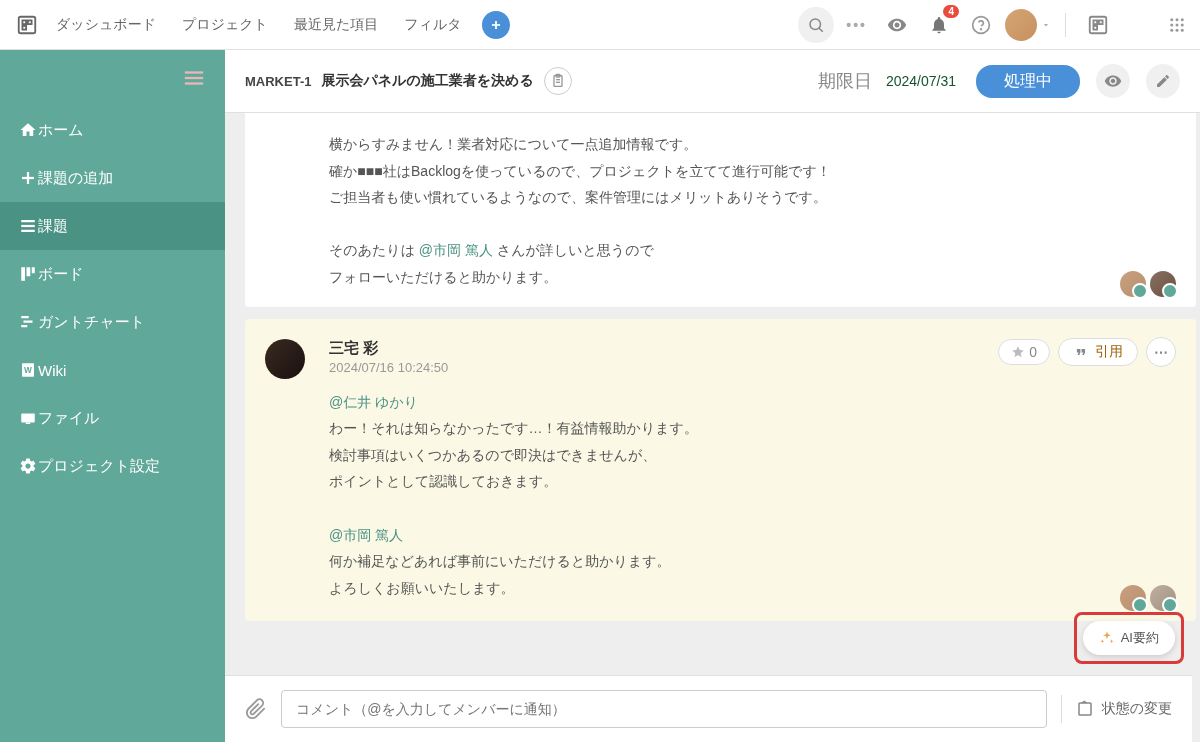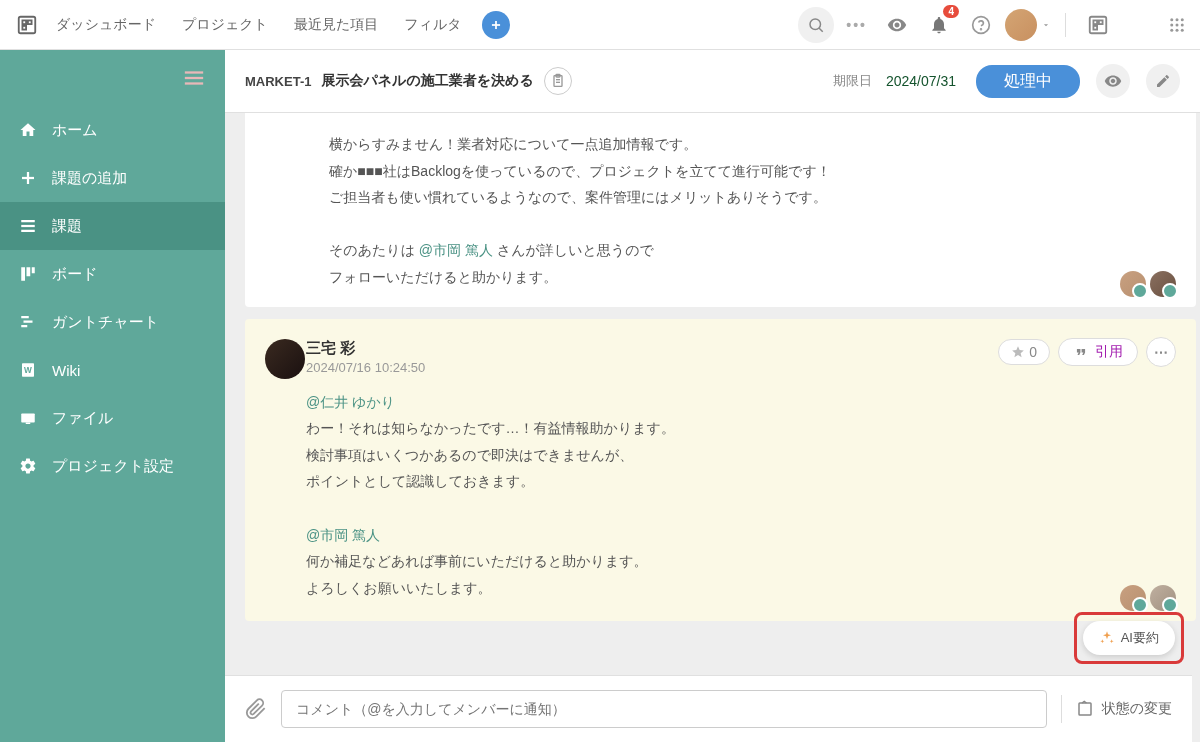--- a/index.html
+++ b/index.html
@@ -17,54 +17,54 @@
 .topbar .bell-wrap { position: relative; }
 .topbar .badge { position: absolute; top: -2px; right: -2px; background: #e74c3c; color: #fff; font-size: 10px; border-radius: 8px; padding: 1px 5px; font-weight: bold; }
 .topbar .avatar { width: 32px; height: 32px; border-radius: 50%; background: linear-gradient(135deg,#d4a574,#c89060); }
 .topbar .avatar-caret { display: flex; align-items: center; gap: 4px; cursor: pointer; }
 .topbar .divider { width: 1px; height: 24px; background: #ddd; margin: 0 8px; }
 .topbar .grid-icon { cursor: pointer; }
 
 
 .sidebar { position: absolute; top: 50px; left: 0; bottom: 0; width: 225px; background: #5fa89a; color: #fff; }
 .sidebar .hamburger { height: 56px; display: flex; align-items: center; justify-content: flex-end; padding-right: 20px; }
-.sidebar .item { display: flex; align-items: center; gap: 14px; padding: 14px 18px; cursor: pointer; font-size: 15px; }
+.sidebar .item { display: flex; align-items: center; gap: 0; padding: 14px 18px; cursor: pointer; font-size: 15px; }
 .sidebar .item.active { background: #4a9284; }
 .sidebar .item .icn { width: 20px; height: 20px; display: flex; align-items: center; justify-content: center; }
 
 
 .main { position: absolute; top: 50px; left: 225px; right: 0; bottom: 0; background: #eee; display: flex; flex-direction: column; }
 
 
 .issue-header { background: #fff; border-bottom: 1px solid #e0e0e0; padding: 14px 20px; display: flex; align-items: center; gap: 10px; }
 .issue-header .key { font-weight: bold; color: #444; font-size: 13px; }
 .issue-header .title { font-weight: bold; font-size: 14px; }
 .issue-header .clip-icon { width: 28px; height: 28px; border-radius: 50%; border: 1px solid #ccc; display: flex; align-items: center; justify-content: center; color: #888; }
 .issue-header .spacer2 { flex: 1; }
-.issue-header .due-label { color: #888; font-size: 13px; margin-right: 4px; }
+.issue-header .due-label { color: #888; font-size: 18px; margin-right: 4px; }
 .issue-header .due-date { color: #14532d; font-size: 14px; margin-right: 10px; }
 .issue-header .status-pill { background: #4a90d9; color: #fff; border-radius: 16px; padding: 6px 28px; font-size: 16px; cursor: pointer; }
 .issue-header .round-btn { width: 34px; height: 34px; border-radius: 50%; background: #f0f0f0; display: flex; align-items: center; justify-content: center; margin-left: 6px; color: #777; cursor: pointer; }
 
 
 .comments { flex: 1; overflow-y: auto; padding: 0 4px 80px 20px; }
 
 .comment { background: #fff; border-radius: 4px; margin-top: 0; padding: 16px 20px 16px 20px; position: relative; }
 .comment.first { border-radius: 0 0 4px 4px; padding-top: 4px; }
 .comment.highlighted { background: #fbf9e6; margin-top: 12px; padding: 20px; }
 .comment .avatar-sm { width: 40px; height: 40px; border-radius: 50%; background: linear-gradient(135deg,#d4a574,#c89060); position: absolute; left: 20px; top: 20px; }
-.comment .body-wrap { margin-left: 41px; }
+.comment .body-wrap { margin-left: 64px; }
 .comment.first .body-wrap { margin-left: 64px; }
 .comment .author { font-weight: bold; font-size: 15px; }
 .comment .timestamp { color: #999; font-size: 13px; margin-top: 2px; }
 .comment .text { margin-top: 14px; line-height: 1.9; color: #555; font-size: 14px; }
 .comment .mention { color: #4a9284; cursor: pointer; }
 .comment .actions { position: absolute; right: 20px; top: 18px; display: flex; gap: 8px; align-items: center; }
 .comment .star-btn { border: 1px solid #ddd; border-radius: 16px; padding: 4px 12px; display: flex; align-items: center; gap: 4px; color: #888; cursor: pointer; background: #fff; }
-.comment .quote-btn { border: 1px solid #ddd; border-radius: 16px; padding: 4px 14px; display: flex; align-items: center; gap: 6px; color: #a21caf; cursor: pointer; background: #fff; font-size: 14px; }
+.comment .quote-btn { border: 1px solid #ddd; border-radius: 16px; padding: 4px 14px; display: flex; align-items: center; gap: 6px; color: #a16207; cursor: pointer; background: #fff; font-size: 14px; }
 .comment .more-btn { width: 30px; height: 30px; border-radius: 50%; border: 1px solid #ddd; display: flex; align-items: center; justify-content: center; color: #888; cursor: pointer; background: #fff; font-weight: bold; }
 .comment .reactions { position: absolute; right: 20px; bottom: 10px; display: flex; gap: 4px; }
 .comment .react-av { width: 26px; height: 26px; border-radius: 50%; background: linear-gradient(135deg,#c8a080,#b89070); position: relative; }
 .comment .react-av::after { content: ""; position: absolute; bottom: -2px; right: -2px; width: 12px; height: 12px; border-radius: 50%; background: #5fa89a; border: 2px solid #fff; }
 
 
 .input-bar { position: absolute; bottom: 0; left: 0; right: 8px; background: #fff; border-top: 1px solid #e0e0e0; padding: 14px 20px; display: flex; align-items: center; gap: 14px; }
 .input-bar .attach { color: #999; cursor: pointer; }
 .input-bar .input-field { flex: 1; border: 1px solid #ccc; border-radius: 4px; padding: 10px 14px; font-size: 14px; color: #999; background: #fff; }
 .input-bar .divider2 { width: 1px; height: 28px; background: #ddd; }

